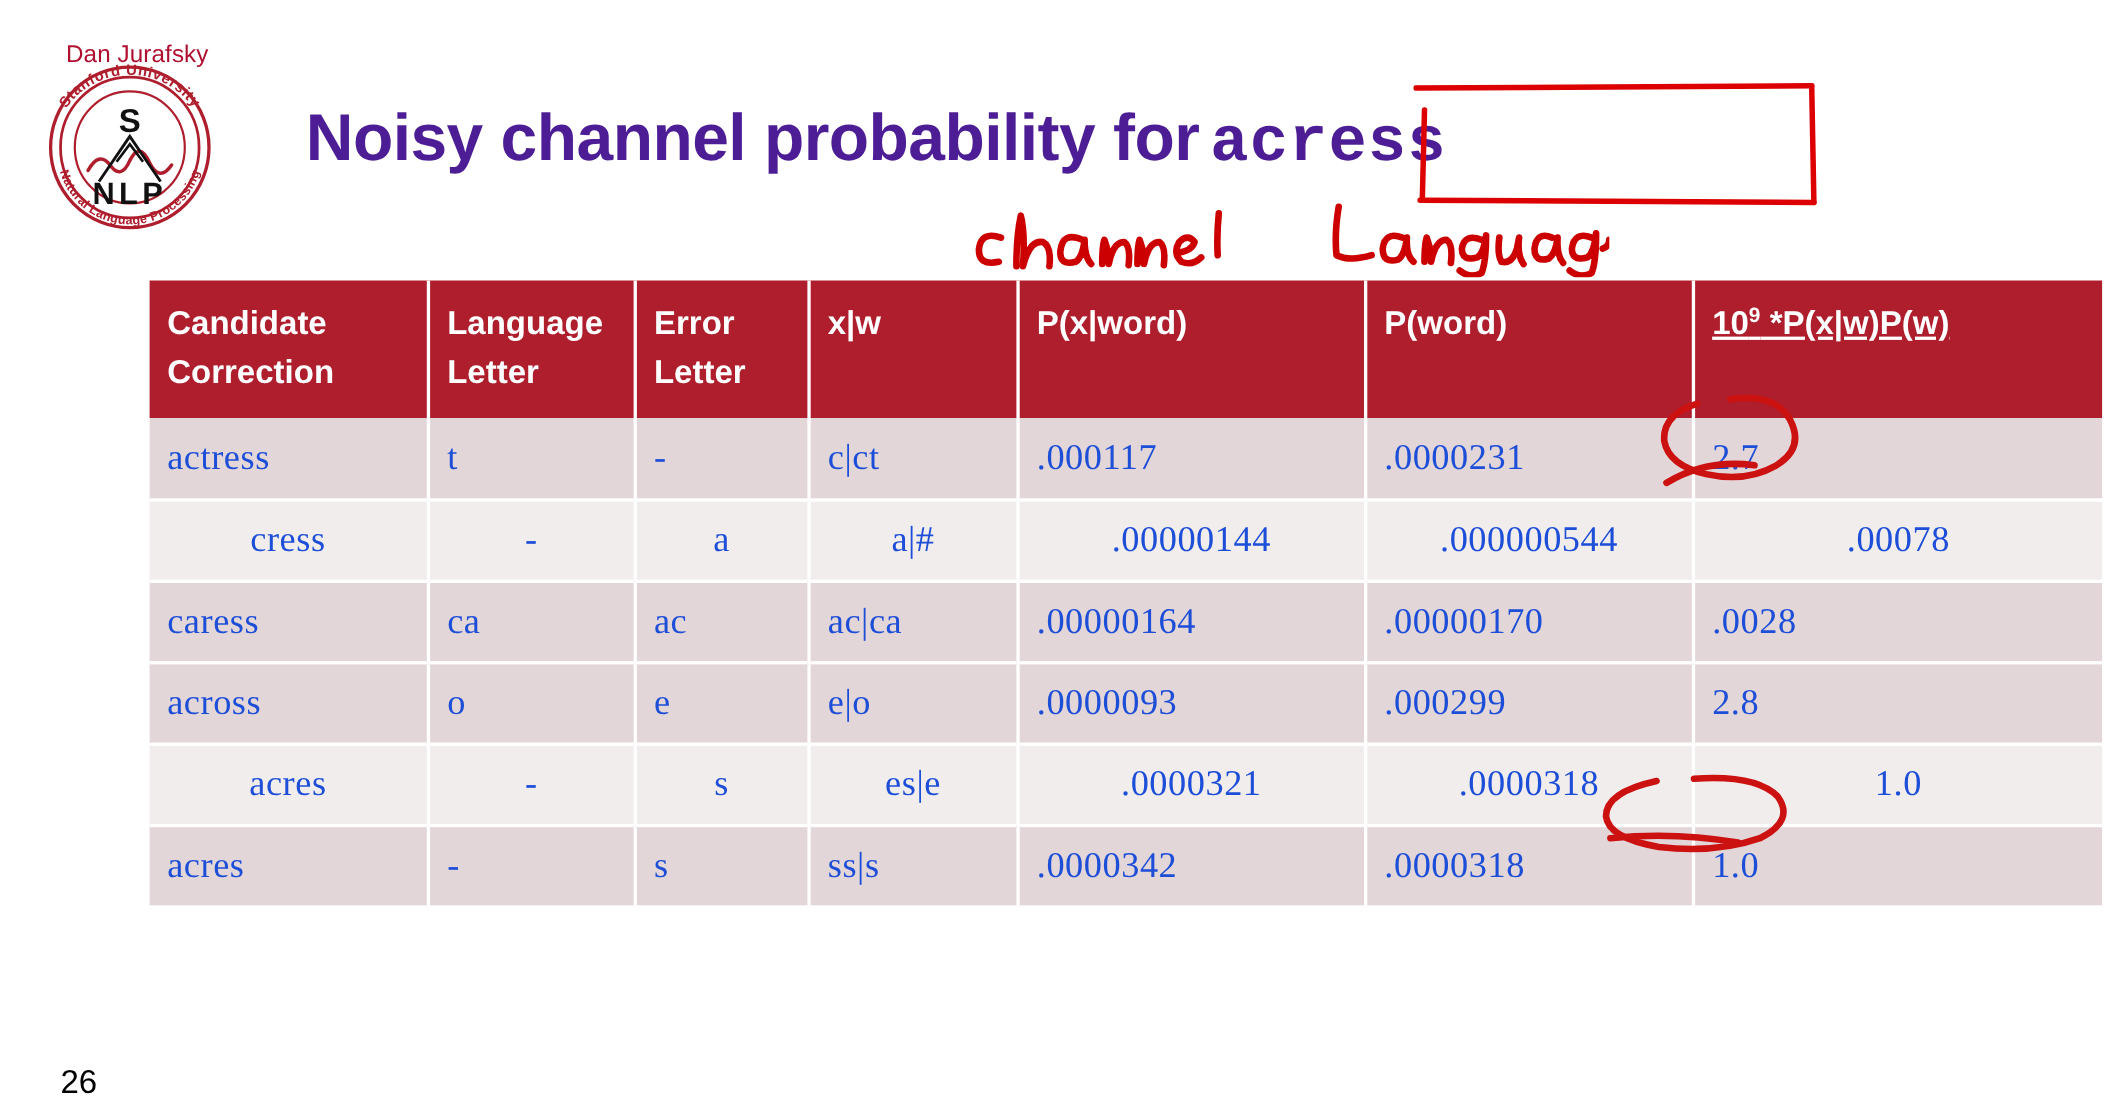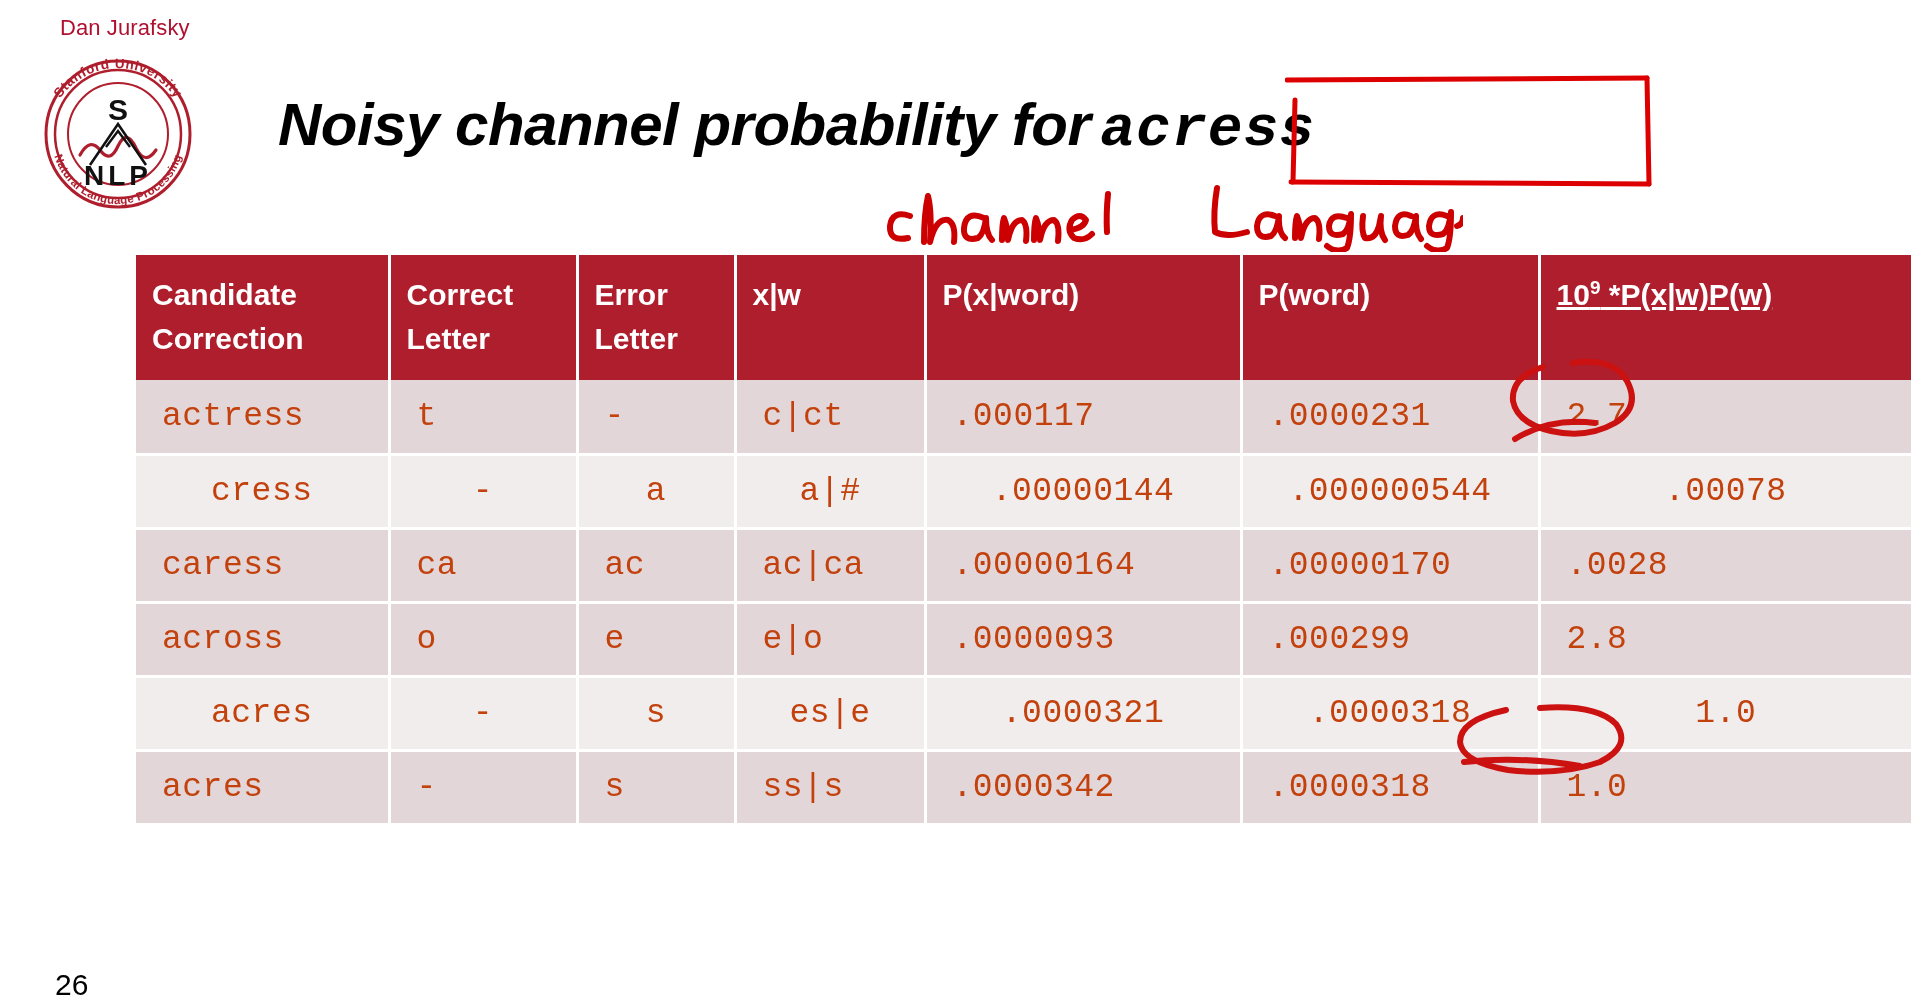--- a/index.html
+++ b/index.html
@@ -10,46 +10,45 @@
     overflow: hidden;
   }
   body {
     font-family: "Liberation Sans", sans-serif;
     position: relative;
   }
 
   
   .author {
     position: absolute;
-    left: 60px; top: 15px;
+    left: 60px; top: 36px;
     font-size: 22px;
     font-weight: 400;
     color: #B01030;
     letter-spacing: .1px;
     white-space: nowrap;
   }
 
   
   .logo {
     position: absolute;
     left: 28px; top: 58px;
     width: 180px; height: 152px;
   }
 
   
   .title {
     position: absolute;
     left: 278px; top: 95px;
     font-size: 60px;
     font-weight: bold;
-    color: #000000;
+    color: #4c1d95;
     white-space: nowrap;
     letter-spacing: -0.5px;
     line-height: 1;
-    font-style: italic;
   }
   .title .mono-word {
     font-family: "Liberation Mono", "DejaVu Sans Mono", monospace;
     font-weight: bold;
     font-size: 58px;
     letter-spacing: 1px;
     padding-left: 10px;
   }
 
   
@@ -91,24 +90,24 @@
     vertical-align: top;
     padding: 18px 16px 20px 16px;
     border-right: 3px solid #ffffff;
     line-height: 1.45;
     height: 118px;
   }
   table.main th:last-child { border-right: none; text-decoration: underline; }
   table.main th sup { font-size: 19px; vertical-align: super; }
 
   table.main td {
-    font-family: Liberation Mono, monospace;
+    font-family: Liberation Serif, serif;
     font-size: 33px;
-    color: #c2410c;
-    padding: 12px 26px;
+    color: #1d4ed8;
+    padding: 12px 16px;
     height: 74px;
     border-right: 3px solid #ffffff;
     vertical-align: middle;
     white-space: pre;
     letter-spacing: 0.5px;
   }
   table.main td:last-child { border-right: none; }
   tr.row-odd td  { background: #E3D6D8; }
   tr.row-even td { background: #F2EDED; text-align: center; }
   table.main tbody tr { border-bottom: 3px solid #ffffff; }
@@ -235,21 +234,21 @@
         <col class="c5">
         <col class="c6">
     </colgroup>
     <thead>
       <tr>
         <th>
           <span>Candidate</span><br>
           <span>Correction</span>
         </th>
         <th>
-          <span>Correct</span><br>
+          <span>Language</span><br>
           <span>Letter</span>
         </th>
         <th>
           <span>Error</span><br>
           <span>Letter</span>
         </th>
         <th>
           <span>x|w</span>
         </th>
         <th>

